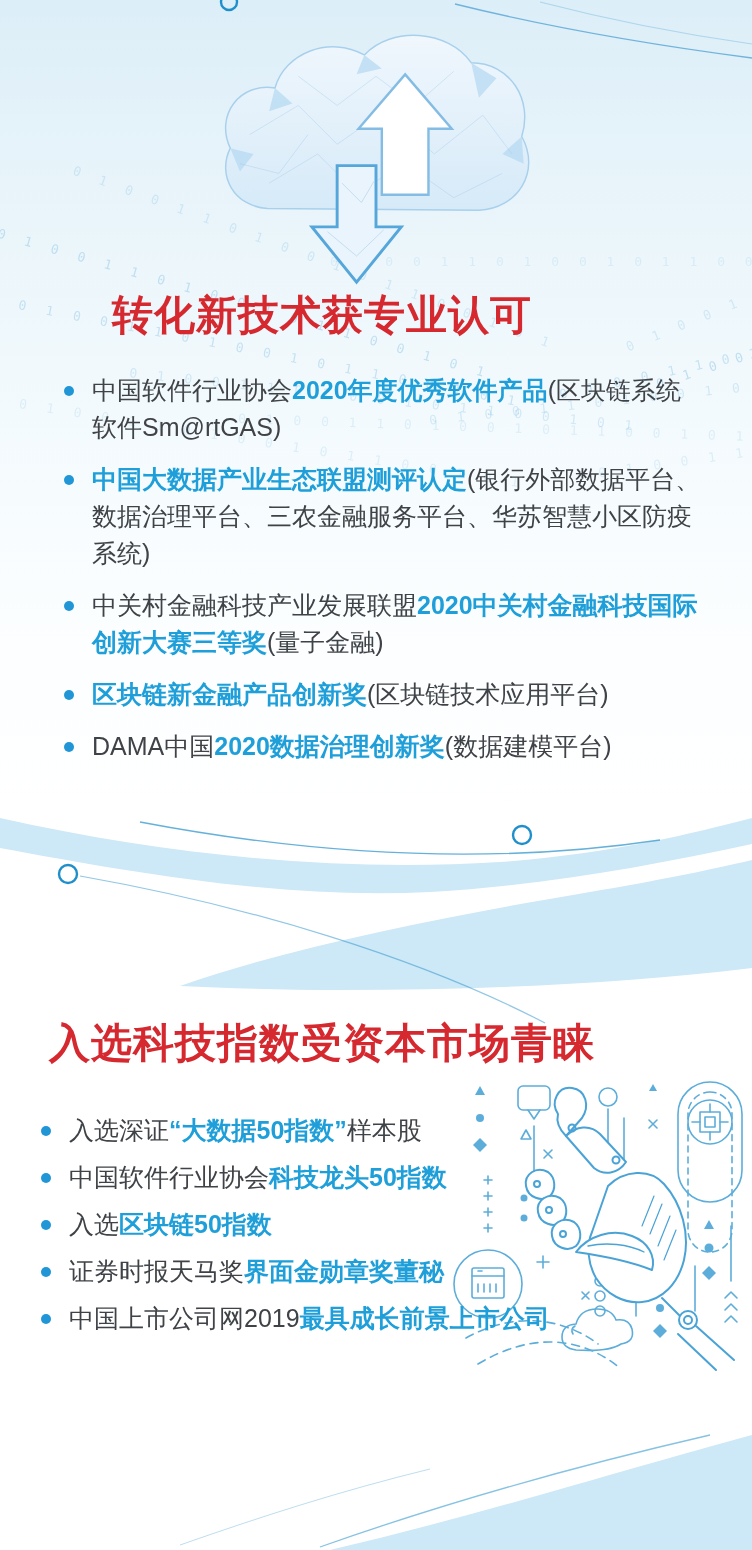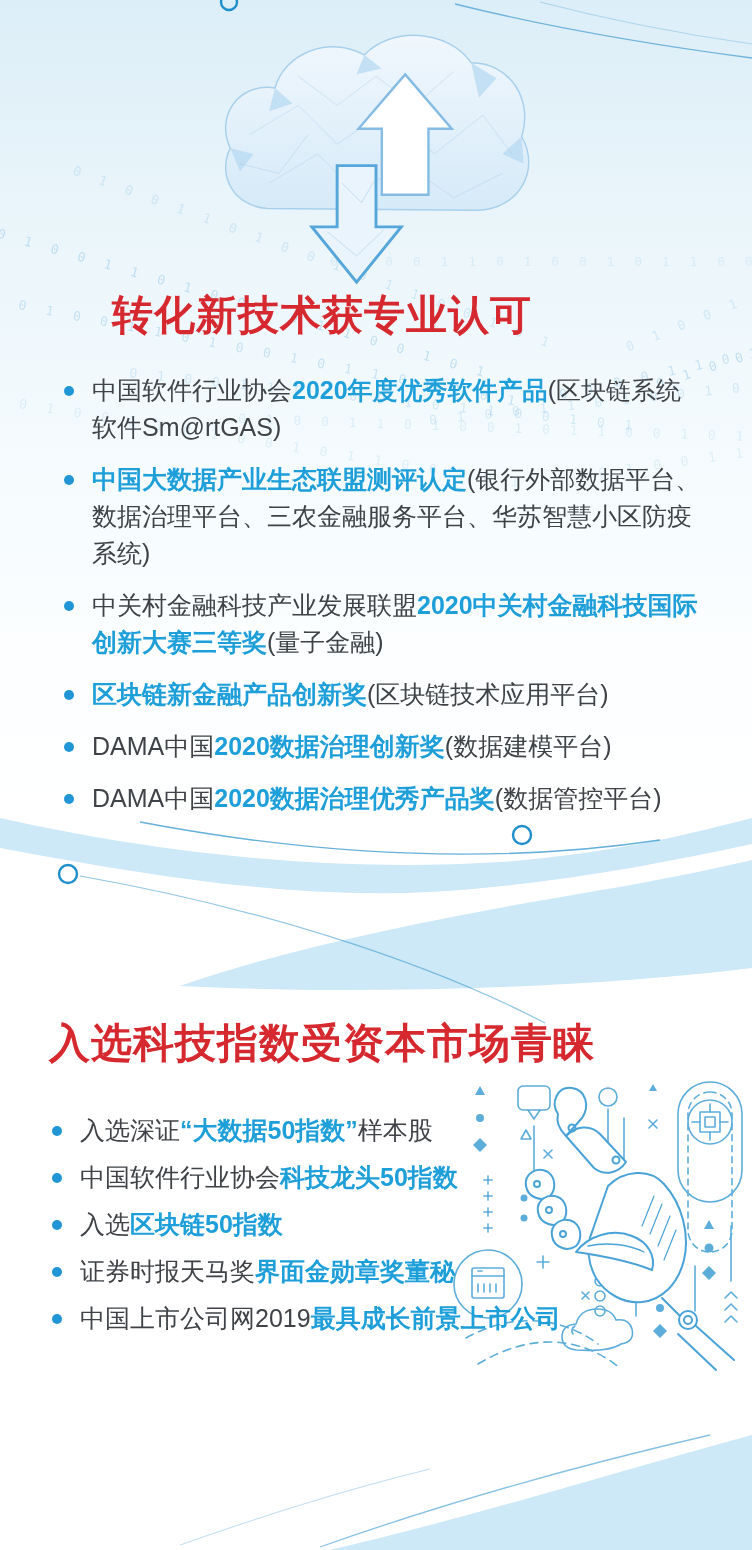--- a/index.html
+++ b/index.html
@@ -10,21 +10,21 @@
   .bin-layer{position:absolute;left:0;top:0;width:752px;height:860px;pointer-events:none;}
   .bin{position:absolute;font-family:"DejaVu Sans Mono",monospace;font-size:13px;letter-spacing:6px;
     color:#4ea4d8;white-space:nowrap;}
   svg{position:absolute;display:block;}
   .title{position:absolute;left:0;width:644px;text-align:center;color:#d5292f;
     font-size:41px;font-weight:bold;letter-spacing:1px;margin:0;z-index:5;}
   .t1{top:288px;}
   .t2{top:1016px;}
   .list{position:absolute;list-style:none;margin:0;padding:0;z-index:6;}
   .list1{top:372px;left:60px;}
-  .list2{top:1112px;left:48px;}
+  .list2{top:1112px;left:37px;}
   .item{display:flex;align-items:flex-start;color:#3f4347;font-size:25px;line-height:37px;}
   .list1 .item{margin-bottom:15px;}
   .list2 .item{margin-bottom:10px;}
   .dot{flex:0 0 auto;width:10px;height:10px;border-radius:50%;background:#2196d6;margin:14px 18px 0 4px;}
   .list1 .txt{max-width:612px;}
   .list2 .txt{max-width:652px;}
   .hl{color:#1e9fd9;font-weight:bold;}
   .cloud{left:206px;top:18px;z-index:3;}
   .top-deco{left:0;top:0;z-index:2;}
   .divider{left:0;top:778px;z-index:2;}
@@ -102,24 +102,20 @@
         <span class="dot"></span>
         <span class="txt"><span>中关村金融科技产业发展联盟</span><strong class="hl">2020中关村金融科技国际创新大赛三等奖</strong><span>(量子金融)</span></span>
       </li>
       <li class="item">
         <span class="dot"></span>
         <span class="txt"><strong class="hl">区块链新金融产品创新奖</strong><span>(区块链技术应用平台)</span></span>
       </li>
       <li class="item">
         <span class="dot"></span>
         <span class="txt"><span>DAMA中国</span><strong class="hl">2020数据治理创新奖</strong><span>(数据建模平台)</span></span>
-      </li>
-      <li class="item">
-        <span class="dot"></span>
-        <span class="txt"><span>DAMA中国</span><strong class="hl">2020数据治理优秀产品奖</strong><span>(数据管控平台)</span></span>
       </li>
     </ul>
 
   <svg class="divider" width="752" height="260" viewBox="0 0 752 260">
     <path d="M0,40 C170,78 340,94 500,84 C610,76 690,56 752,40 L752,66 C650,88 540,108 430,114 C280,122 120,92 0,70 Z" fill="#cde8f6"></path>
     <path d="M180,208 C300,166 460,136 590,114 C650,104 710,92 752,82 L752,190 C620,206 480,212 340,212 C283,212 226,210 180,208 Z" fill="#cde8f6"></path>
     <path d="M140,44 C330,80 500,86 660,62" fill="none" stroke="#2390cb" stroke-width="1.3" opacity="0.7"></path>
     <path d="M80,98 C250,128 420,180 545,245" fill="none" stroke="#2390cb" stroke-width="1.2" opacity="0.5"></path>
     <circle cx="522" cy="57" r="9" fill="none" stroke="#1f8fcc" stroke-width="2.4"></circle>
     <circle cx="68" cy="96" r="9" fill="none" stroke="#1f8fcc" stroke-width="2.4"></circle>

